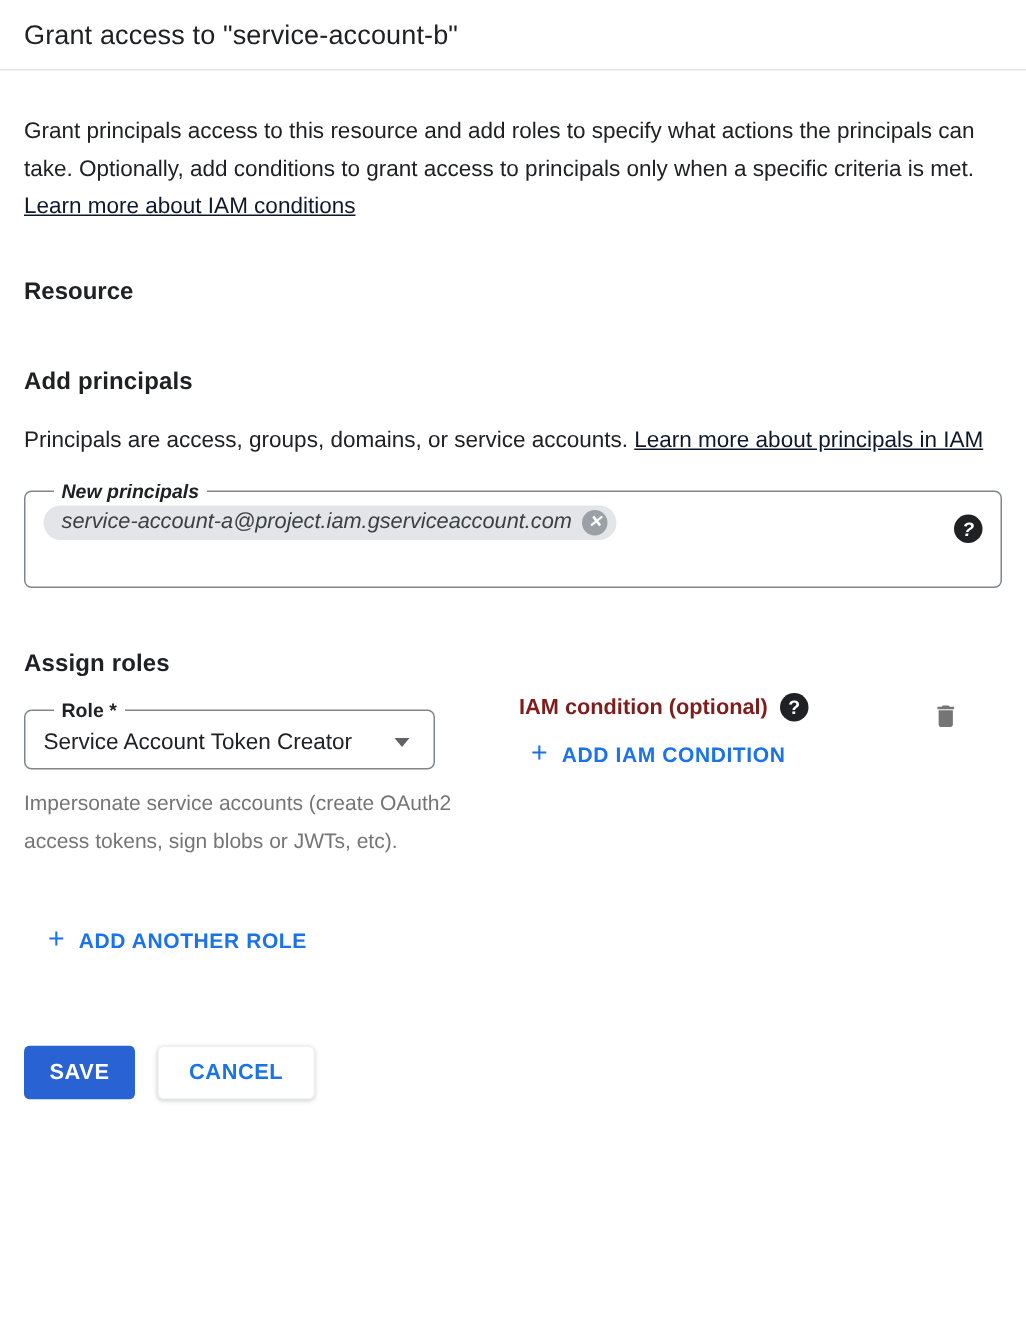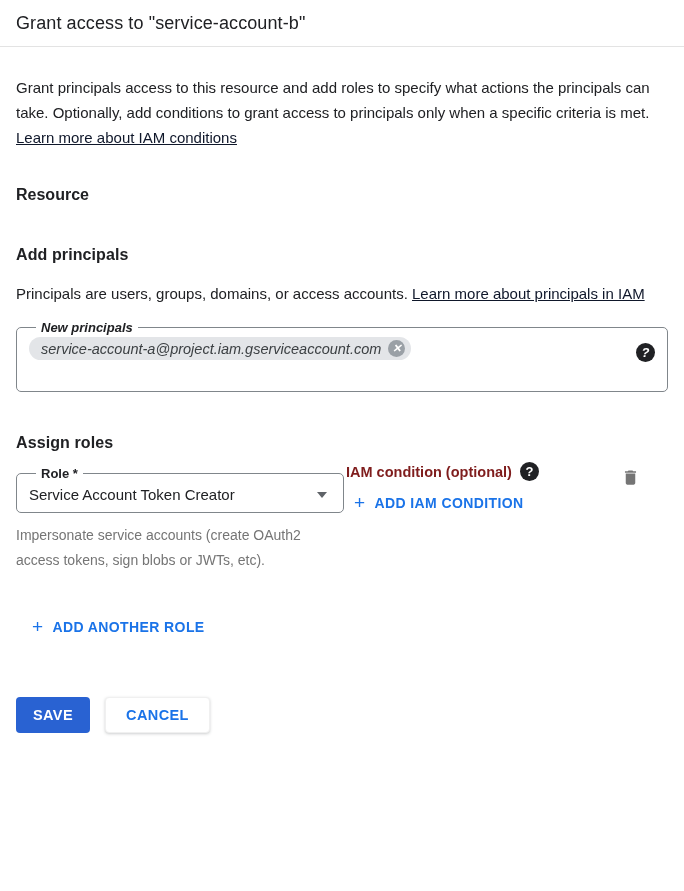--- a/index.html
+++ b/index.html
@@ -42,21 +42,21 @@
   }
   fieldset.outlined legend {
     font-size: 13px; font-weight: 700; color: #202124;
     padding: 0 5px; margin-left: 7px; line-height: 15px;
   }
   .principals-field { min-height: 72px; font-style: italic; }
   .principals-inner { display: flex; align-items: flex-start; }
 
   
   .chip {
-    display: inline-flex; align-items: center;
+    display: inline-flex; align-items: flex-start;
     background: #e3e5e8; border-radius: 14px;
     padding: 3px 6px 3px 12px; max-width: 560px;
   }
   .chip-text { font-size: 14.5px; color: #3c4043; white-space: nowrap; }
   .chip-close {
     width: 17px; height: 17px; border-radius: 50%;
     background: #9aa0a6; color: #ffffff;
     font-size: 11px; font-weight: 700; line-height: 17px; text-align: center;
     margin-left: 7px; cursor: pointer; flex: none;
   }
@@ -65,21 +65,21 @@
     width: 19px; height: 19px; border-radius: 50%;
     background: #202124; color: #fff;
     font-size: 13px; font-weight: 700; line-height: 19px; text-align: center;
     flex: none; cursor: pointer;
   }
   .principals-help { position: absolute; right: 12px; top: 8px; }
 
   
   .role-row { display: flex; align-items: flex-start; margin-top: 0; }
   .role-col { width: 299px; flex: none; }
-  fieldset.role-field { margin-top: 14px; padding: 2px 12px 9px 12px; width: 328px; }
+  fieldset.role-field { margin-top: 14px; padding: 2px 12px 9px 12px; width: 274px; }
   .role-value-row { display: flex; align-items: center; justify-content: space-between; margin-top: 3px; cursor: pointer; }
   .role-value { font-size: 15px; color: #202124; }
   .dropdown-arrow {
     width: 0; height: 0; margin-right: 4px;
     border-left: 5px solid transparent; border-right: 5px solid transparent;
     border-top: 6px solid #5f6368;
   }
   .role-help-text {
     margin-top: 10px; font-size: 14px; line-height: 25px; color: #757575;
     max-width: 292px;
@@ -127,21 +127,21 @@
     <div class="dialog-title">Grant access to "service-account-b"</div>
   </div>
 
   <div class="content">
 
     <p class="body-text intro"><span>Grant principals access to this resource and add roles to specify what actions the principals can take. Optionally, add conditions to grant access to principals only when a specific criteria is met. </span><a class="link">Learn more about IAM conditions</a></p>
 
     <h3 class="section-sub-heading">Resource</h3>
 
     <h2 class="section-heading">Add principals</h2>
-    <p class="body-text section-desc"><span>Principals are users, groups, domains, or access accounts. </span><a class="link">Learn more about principals in IAM</a></p>
+    <p class="body-text section-desc"><span>Principals are access, groups, domains, or service accounts. </span><a class="link">Learn more about principals in IAM</a></p>
 
     <fieldset class="outlined principals-field">
       <legend>New principals</legend>
       <div class="principals-inner">
         <span class="chip">
           <span class="chip-text">service-account-a@project.iam.gserviceaccount.com</span>
           <span class="chip-close">✕</span>
         </span>
       </div>
       <span class="help-badge principals-help">?</span>

